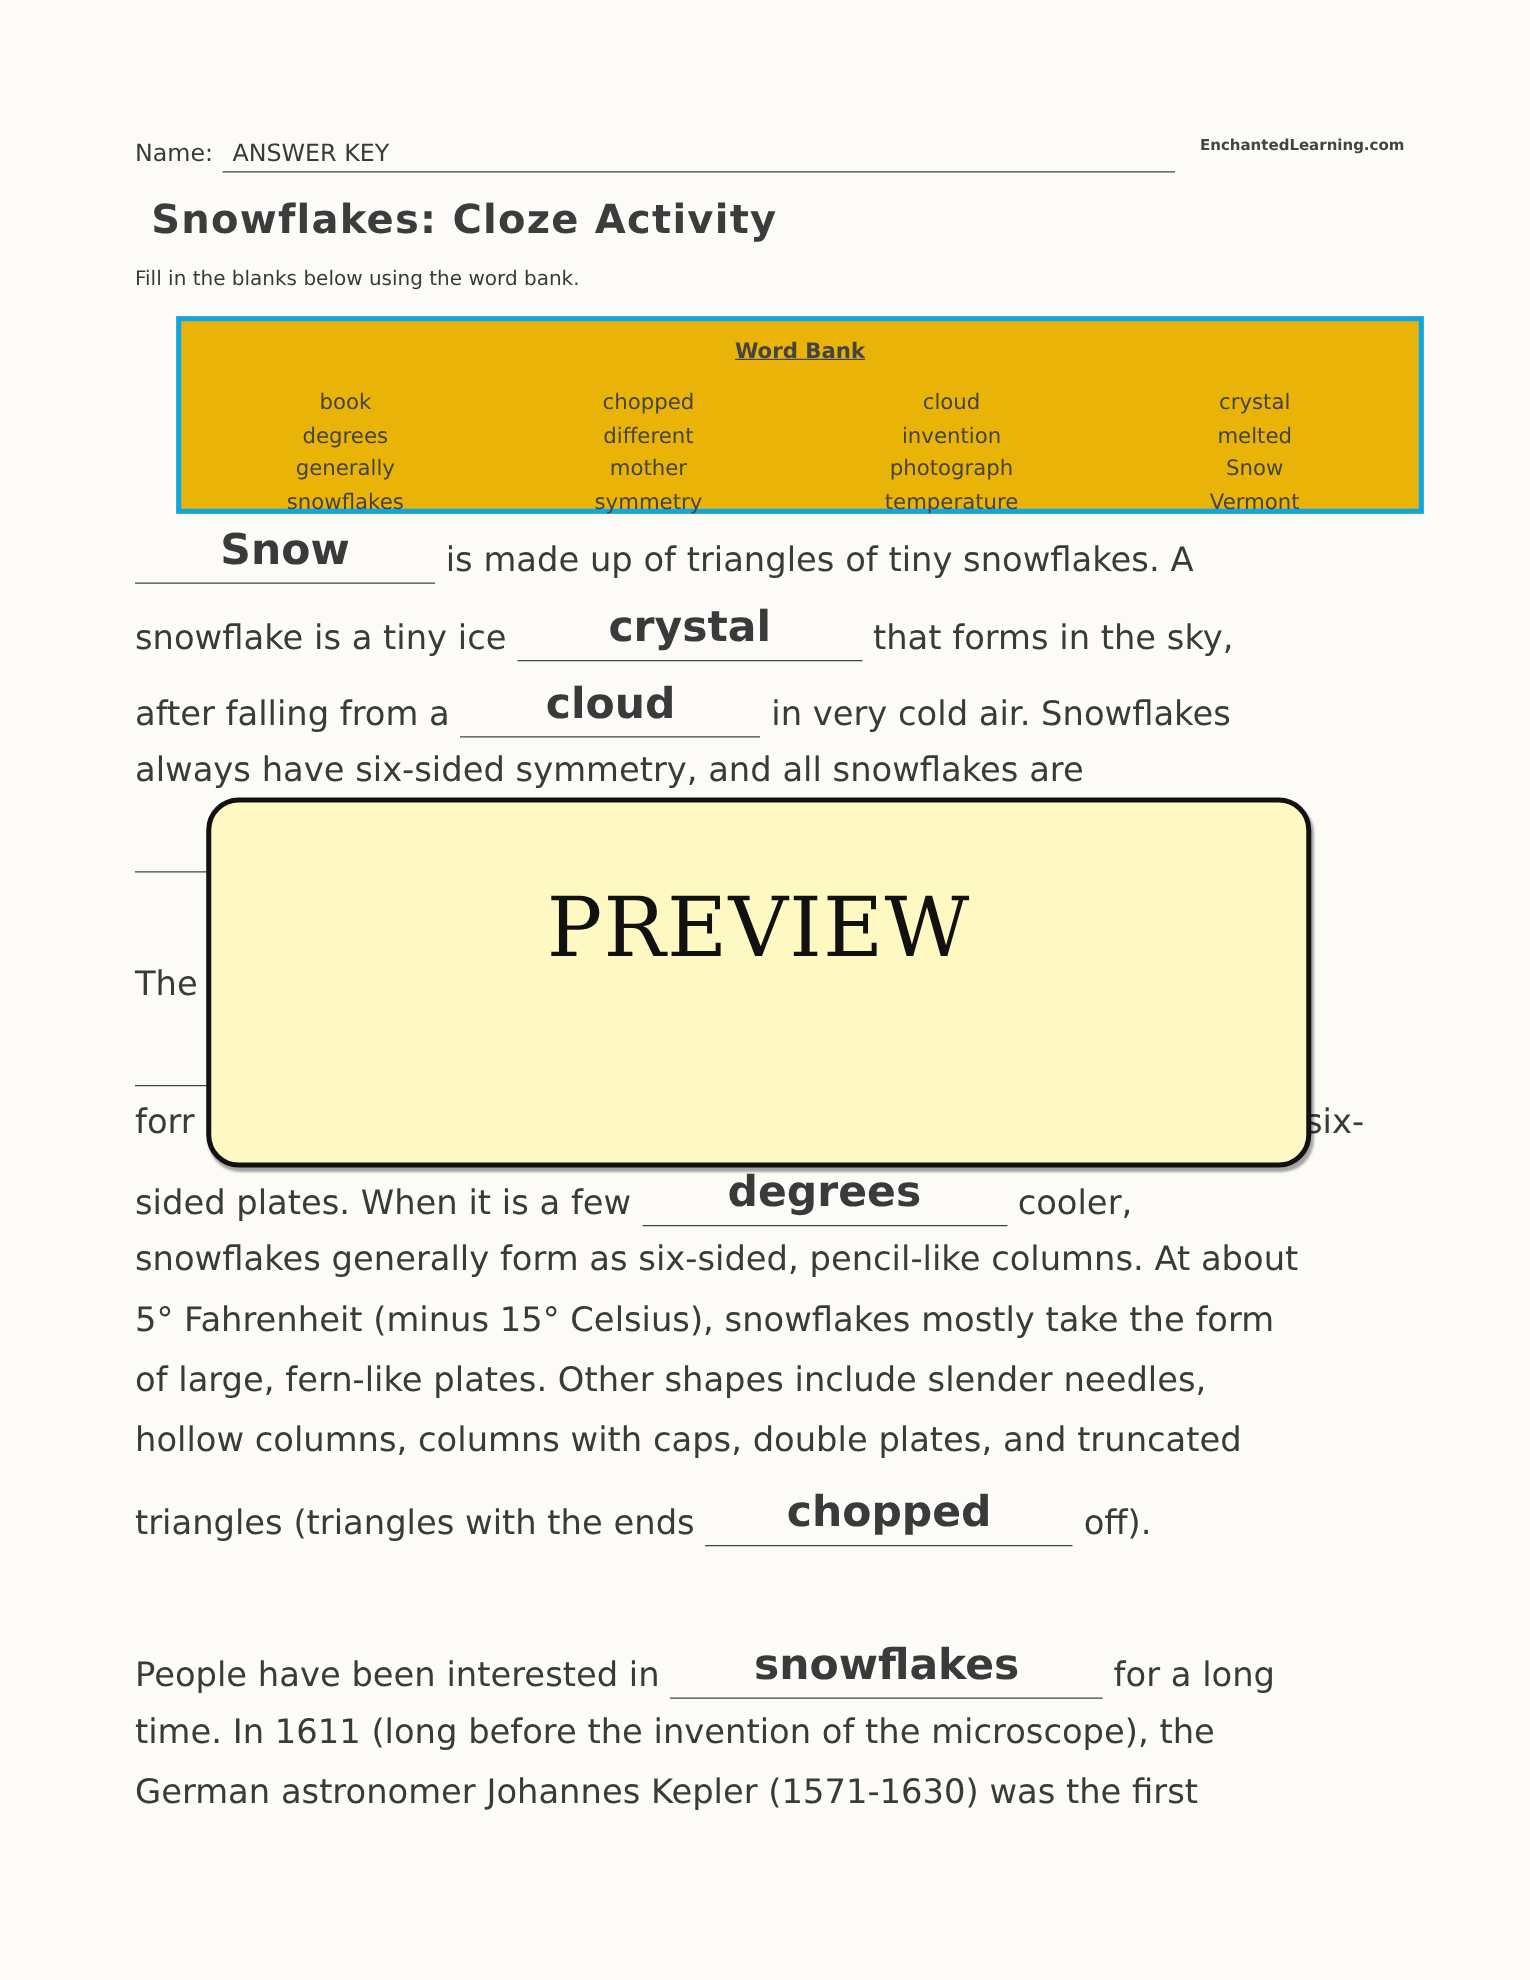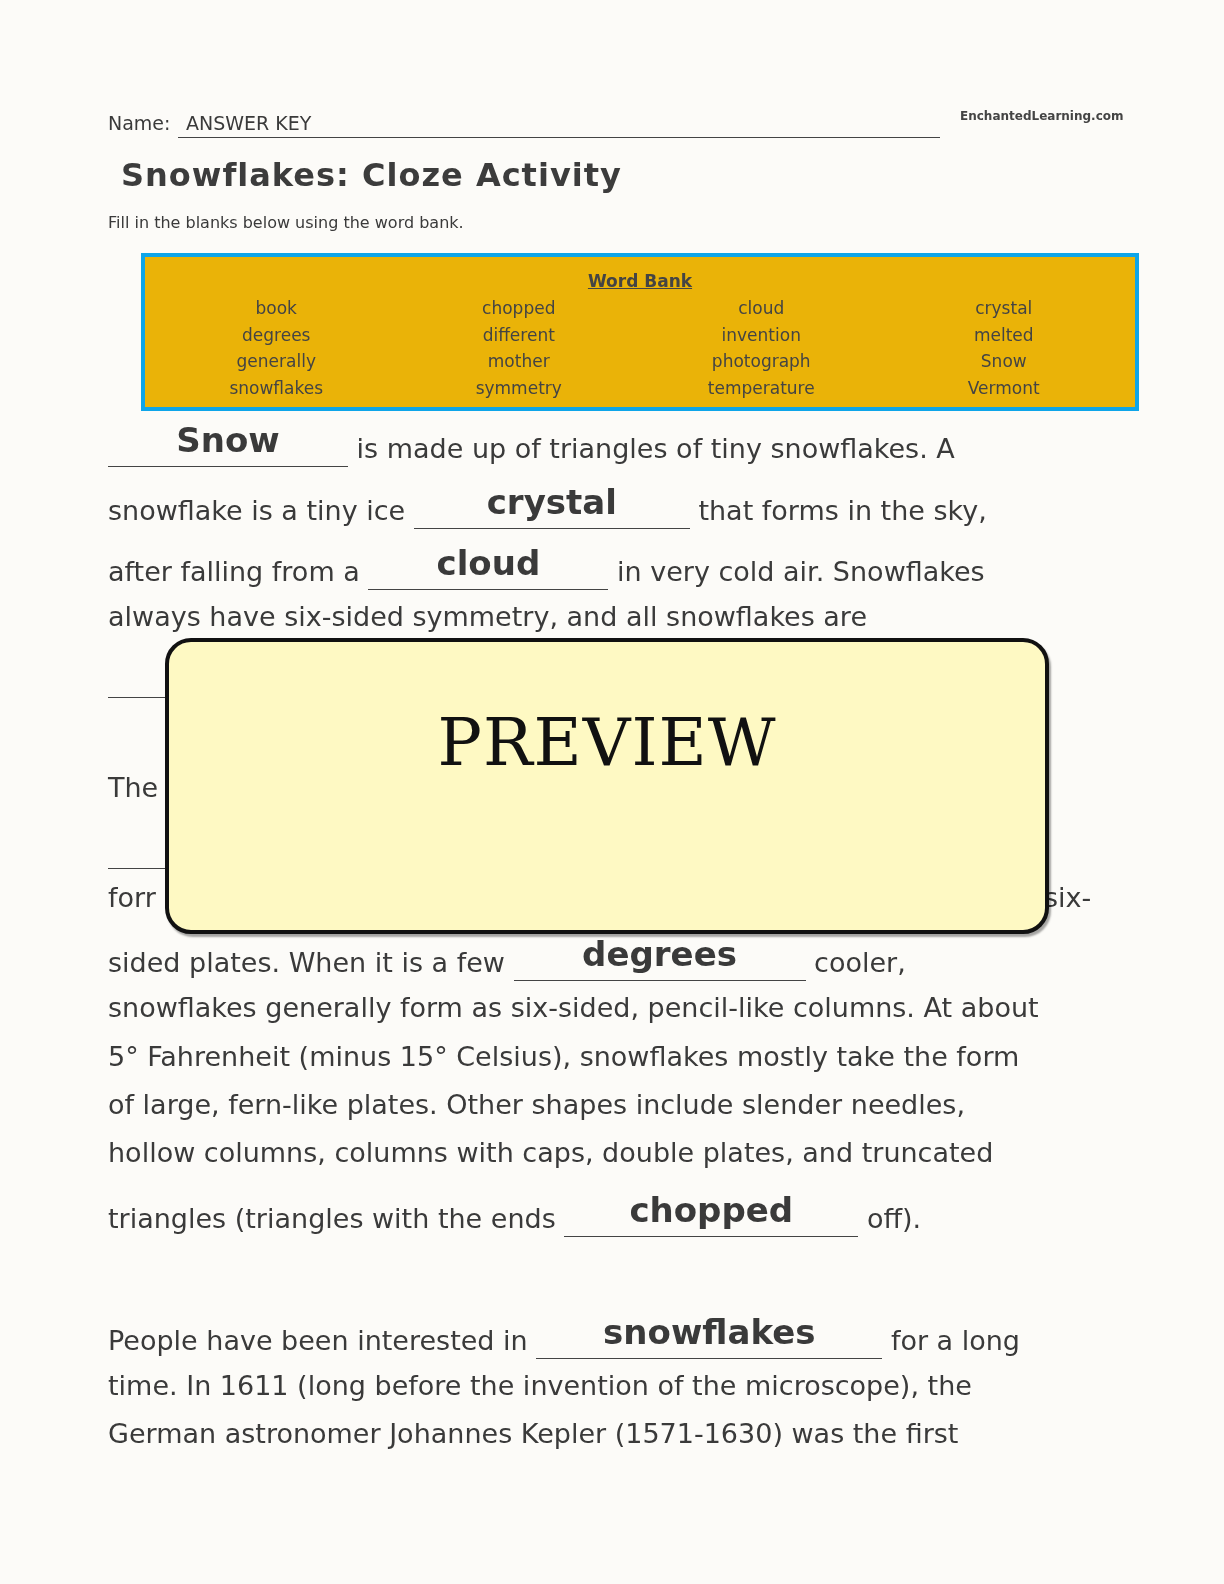--- a/index.html
+++ b/index.html
@@ -11,21 +11,21 @@
   .name-label { left:108px; top:112px; font-size:19px; }
   .name-line { left:178px; top:137px; width:762px; height:0; border-top:1.5px solid #444; }
   .name-value { left:186px; top:112px; font-size:19px; }
   .site { left:960px; top:109px; font-size:12px; font-weight:bold; color:#444; }
   .title { left:121px; top:156px; font-size:32px; font-weight:bold; letter-spacing:1px; color:#3c3c3c; }
   .instr { left:108px; top:213px; font-size:16px; }
   .wordbank {
     left:107px; top:253px; width:990px; height:150px; border:4px solid #0ea5e9; background:#eab308;margin-left:34px;
   }
   .wb-title { position:absolute; left:0; right:0; top:14px; text-align:center; font-size:17px; font-weight:bold; text-decoration:underline; color:#444; }
-  .wb-grid { position:absolute; left:10px; right:10px; top:40px; display:grid; grid-template-columns:repeat(4,1fr); row-gap:4px; }
+  .wb-grid { position:absolute; left:10px; right:10px; top:54px; display:grid; grid-template-columns:repeat(4,1fr); row-gap:4px; }
   .wb-word { text-align:center; font-size:17px; color:#444; line-height:22.5px; }
   .para-line { left:108px; font-size:27px; white-space:nowrap; color:#3a3a3a; }
   .blank { display:inline-block; position:relative; border-bottom:1.5px solid #444; text-align:center; vertical-align:baseline; }
   .blank span { font-weight:bold; font-size:34px; position:relative; top:-6px; color:#3a3a3a; }
   .bare-blank { border-top:1.5px solid #444; height:0; }
   .overlay {
     left:165px; top:638px; width:876px; height:288px; background:#fef9c3;
     border:4px solid #111; border-radius:26px; box-shadow:2px 3px 2px rgba(0,0,0,0.35);
   }
   .ov-title { position:absolute; left:0; right:0; top:62px; text-align:center; font-family:"DejaVu Serif", serif; font-size:66px; color:#111; letter-spacing:1px; }

